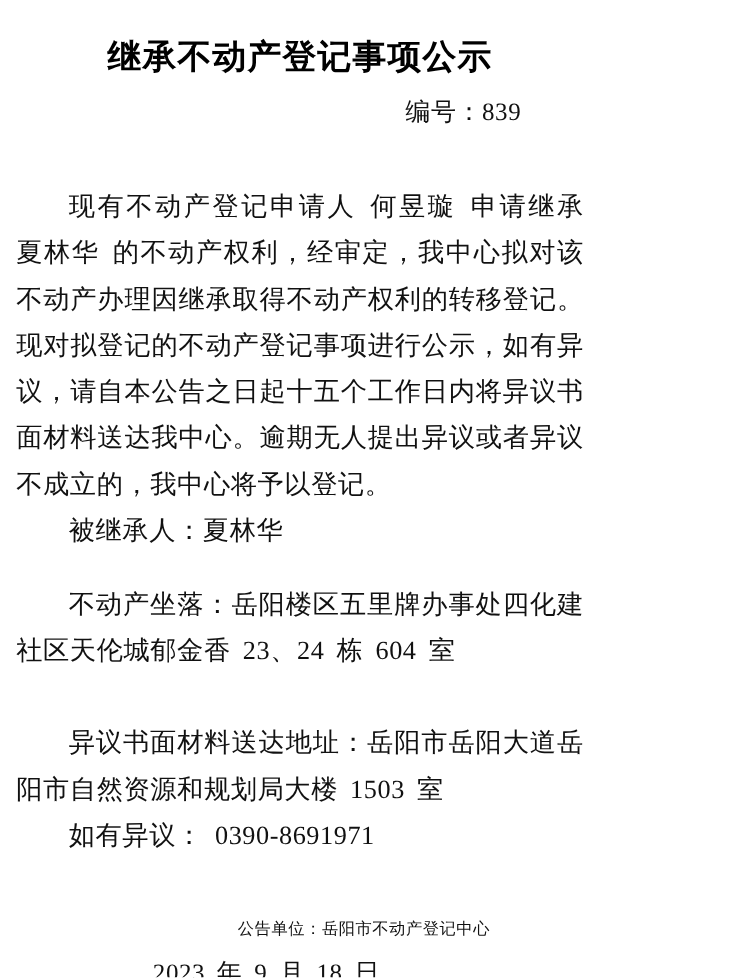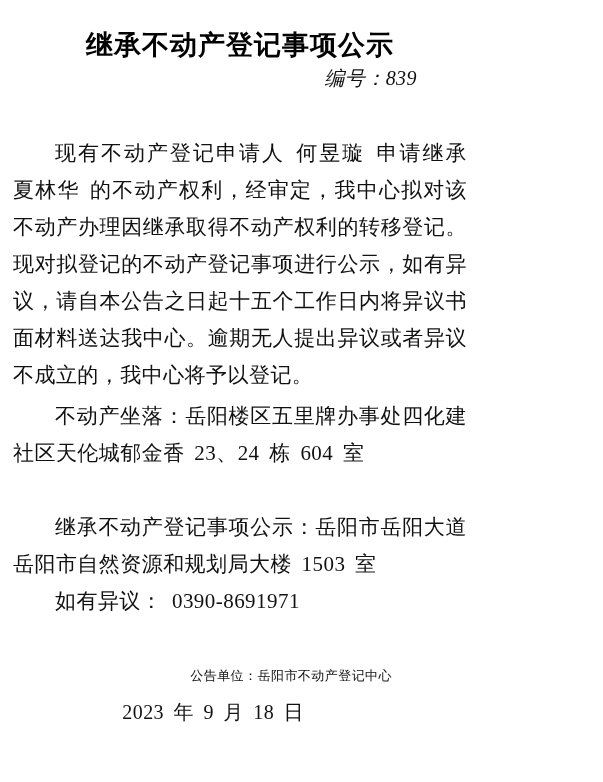--- a/index.html
+++ b/index.html
@@ -27,41 +27,41 @@
     text-align: center;
     font-family: "Liberation Sans", "DejaVu Sans", sans-serif;
     font-weight: 700;
     font-size: 27px;
     line-height: 30px;
     letter-spacing: 1px;
     color: #000000;
     white-space: pre-wrap;
   }
   .doc-number {
+    margin-top: 12px;
     text-align: right;
     padding-right: 50px;
     font-size: 20px;
     line-height: 37px;
     white-space: pre-wrap;
-    font-style: italic;
   }
   .para {
     margin: 0;
     text-align: justify;
     text-indent: 2em;
     white-space: pre-wrap;
   }
   .body-paragraph {
     margin-top: 38px;
   }
   .field-line {
     white-space: pre-wrap;
   }
   .location-line {
-    margin-top: 4px;
+    margin-top: 22px;
   }
   .objection-line {
     margin-top: 37px;
   }
   .footer-issuer {
     margin-top: 37px;
     text-align: right;
     padding-right: 75px;
     font-size: 13px;
     line-height: 37px;
@@ -79,25 +79,26 @@
 <body>
 
 <div class="page">
 
   <h1 class="title">继承不动产登记事项公示</h1>
 
   <div class="doc-number"><span>编号：</span><span>839</span></div>
 
   <p class="para body-paragraph">现有不动产登记申请人 何昱璇 申请继承 夏林华 的不动产权利，经审定，我中心拟对该不动产办理因继承取得不动产权利的转移登记。现对拟登记的不动产登记事项进行公示，如有异议，请自本公告之日起十五个工作日内将异议书面材料送达我中心。逾期无人提出异议或者异议不成立的，我中心将予以登记。</p>
 
+  <p class="para field-line"><span>被继承人：</span><span>夏林华</span></p>
 
 
   <p class="para field-line location-line"><span>不动产坐落：</span><span>岳阳楼区五里牌办事处四化建社区天伦城郁金香 23、24 栋 604 室</span></p>
 
-  <p class="para field-line objection-line"><span>继承不动产登记事项公示：</span><span>岳阳市岳阳大道岳阳市自然资源和规划局大楼 1503 室</span></p>
+  <p class="para field-line objection-line"><span>异议书面材料送达地址：</span><span>岳阳市岳阳大道岳阳市自然资源和规划局大楼 1503 室</span></p>
 
   <p class="para field-line"><span>如有异议：</span><span> 0390-8691971</span></p>
 
   <div class="footer-issuer"><span>公告单位：</span><span>岳阳市不动产登记中心</span></div>
 
   <div class="footer-date">2023 年 9 月 18 日</div>
 
 </div>
 
 </body></html>

